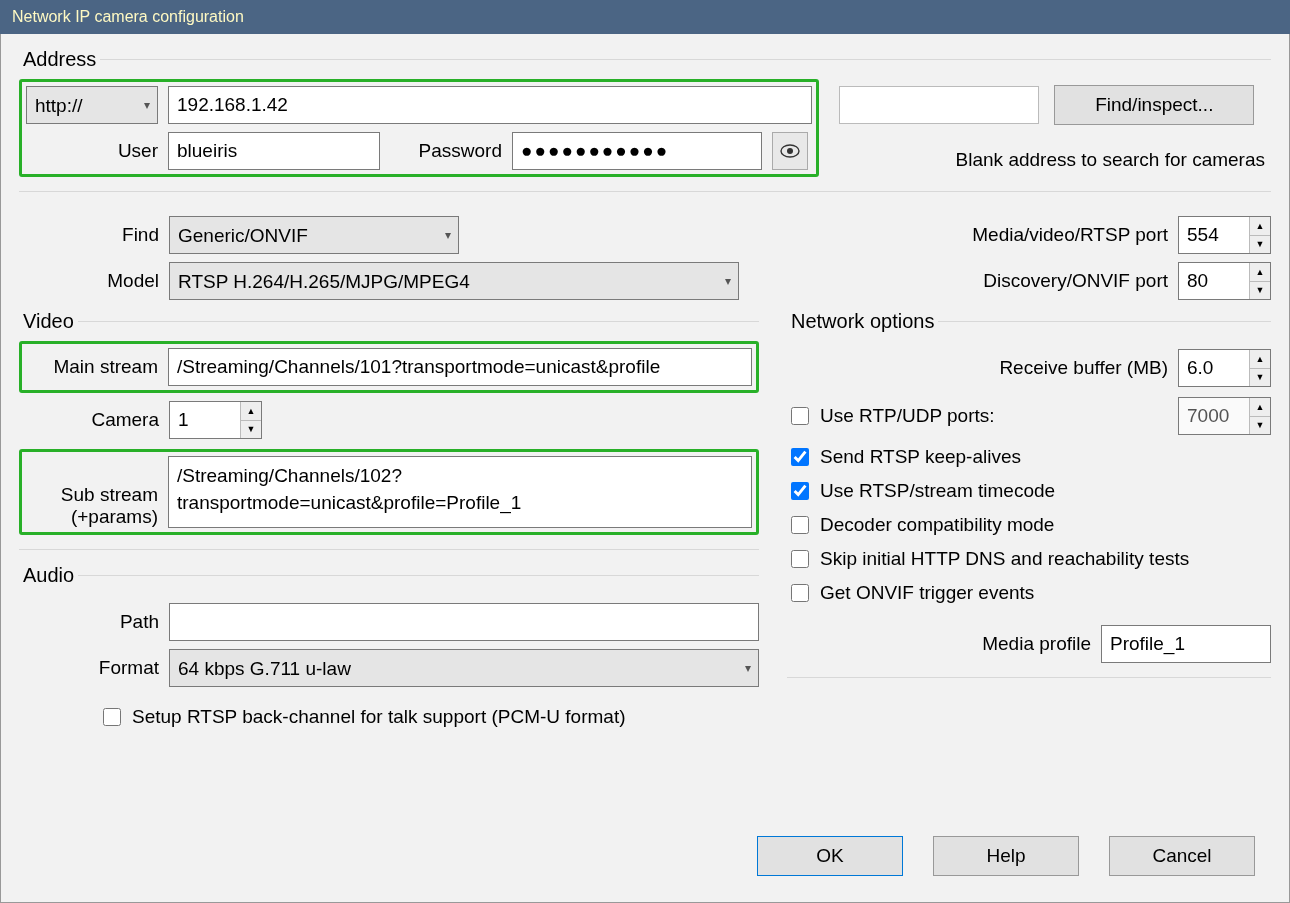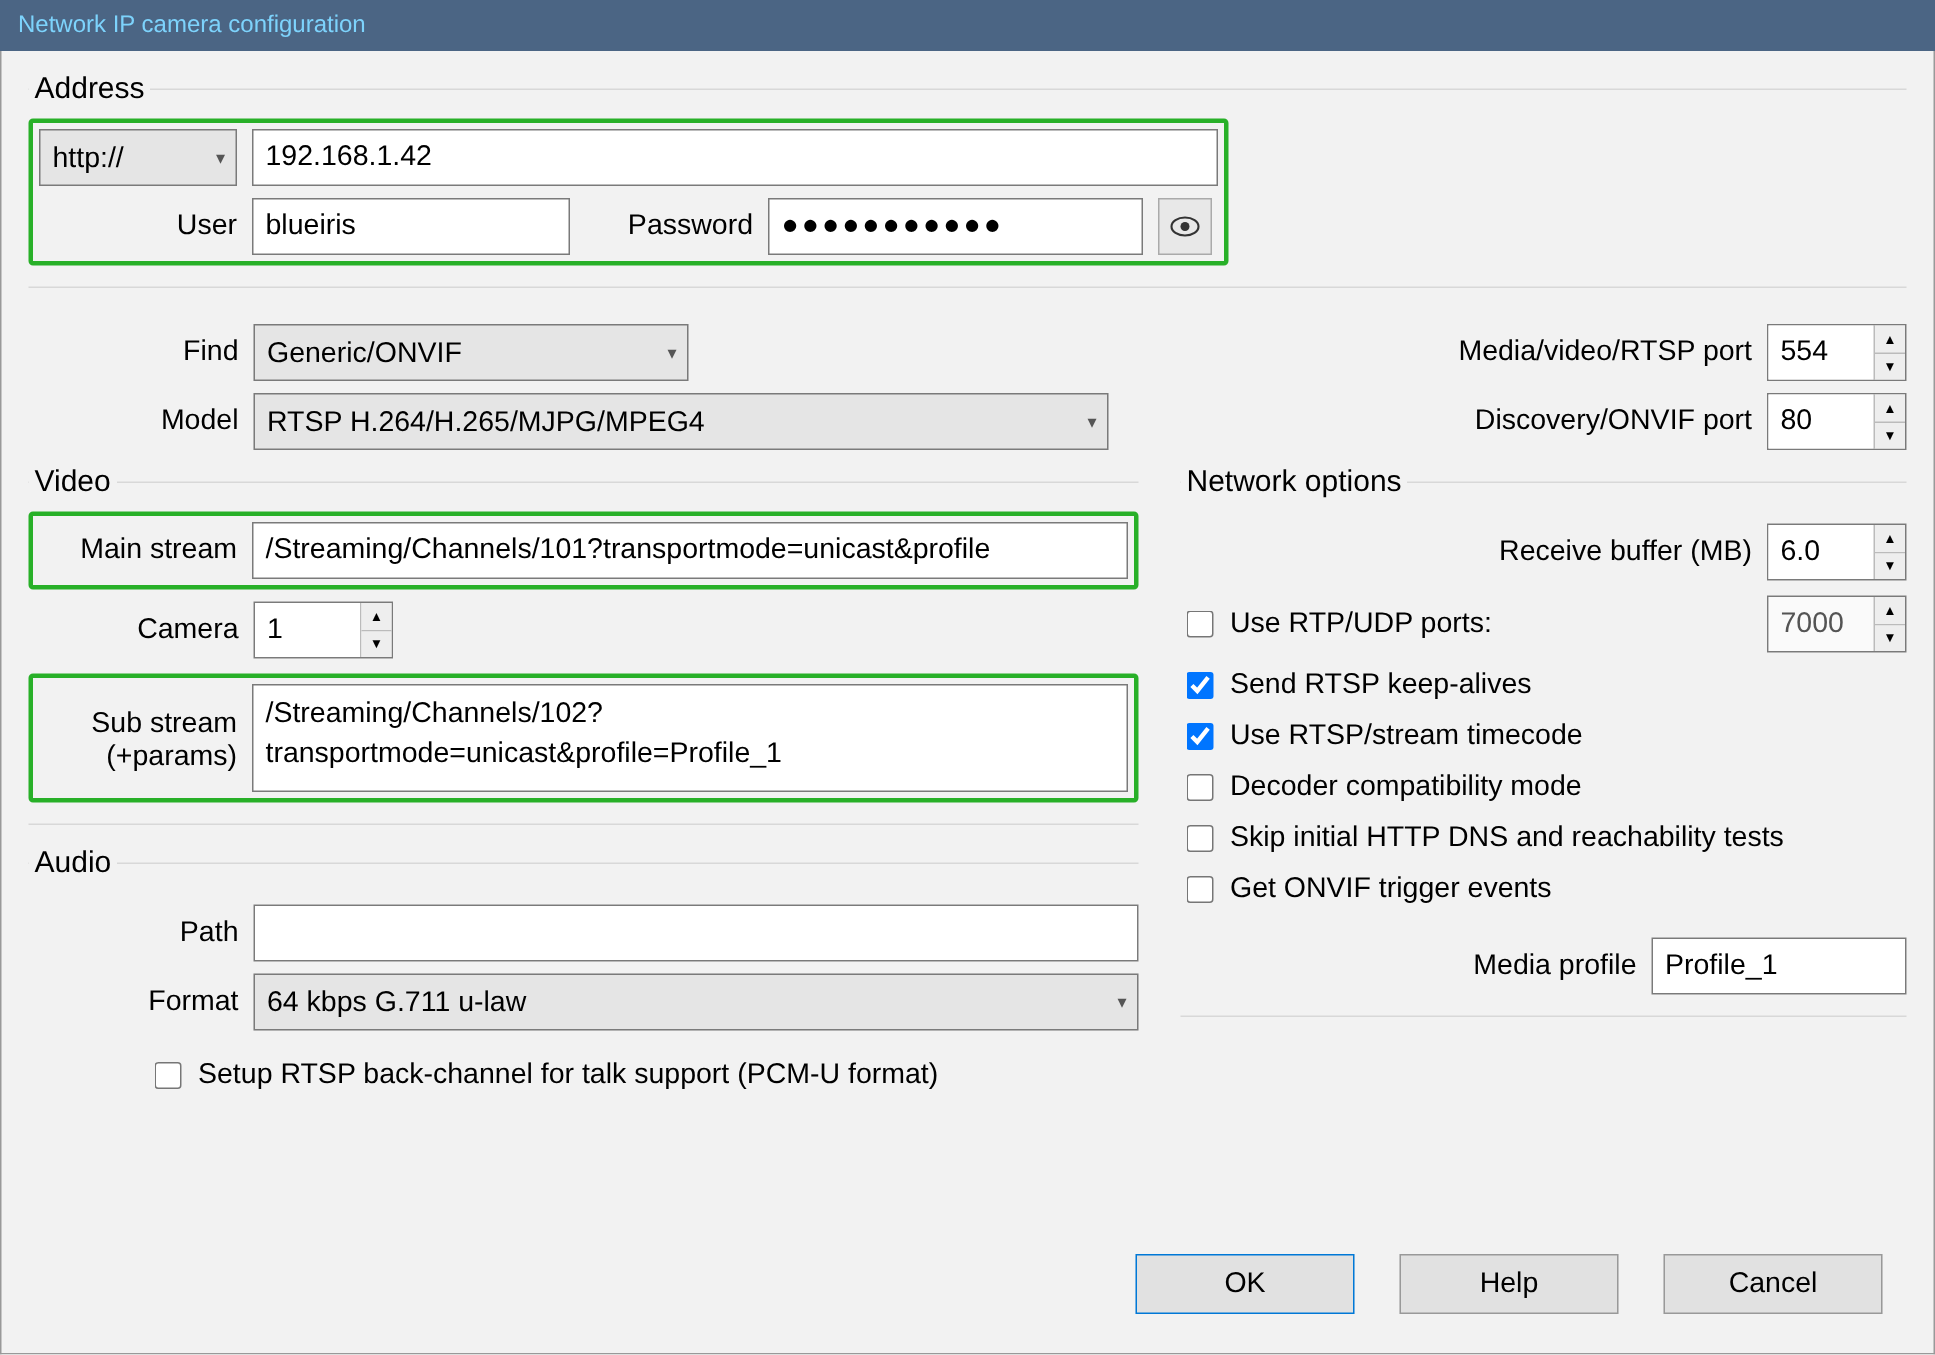--- a/index.html
+++ b/index.html
@@ -10,21 +10,21 @@
     font-size: 19px;
     background: #fff;
     color: #000;
     width: 1290px;
     height: 903px;
     overflow: hidden;
   }
   .titlebar {
     height: 34px;
     background: #4b6584;
-    color: #7dd3fc;
+    color: #fef9c3;
     display: flex;
     align-items: center;
     padding: 0 12px;
     font-size: 16px;
   }
   .window-body {
     border: 1px solid #999;
     border-top: none;
     height: 869px;
     background: #f2f2f2;
@@ -185,20 +185,25 @@
           <span class="lbl" style="width:112px;">Password</span>
           <input class="input" style="width: 250px; letter-spacing: 2px;" value="●●●●●●●●●●●">
           <span class="eye-btn">
             <svg width="20" height="14" viewBox="0 0 20 14">
                 <ellipse cx="10" cy="7" rx="9" ry="6" fill="none" stroke="#333" stroke-width="1.4"></ellipse>
                 <circle cx="10" cy="7" r="3" fill="#333"></circle>
               </svg>
           </span>
         </div>
       </div>
+      <div style="flex:1;padding-top:6px;">
+        <input class="input" style="width: 200px; border-color: rgb(187, 187, 187);">
+        <button class="btn" style="margin-left:10px;width:200px;">Find/inspect...</button>
+        <div style="margin-top:24px;text-align:right;padding-right:6px;">Blank address to search for cameras</div>
+      </div>
     </div>
   </fieldset>
 
   <div class="cols" style="margin-top:16px;">
     <div class="col-left">
       <div class="row">
         <span class="lbl" style="width:140px;">Find</span>
         <span class="combo-wrap" style="width:290px;">
           <select class="combo" style="width:290px;"><option>Generic/ONVIF</option></select>
           <span class="chev">▾</span>
@@ -250,21 +255,21 @@
           <span class="lbl" style="width:140px;">Camera</span>
           <span class="spinner">
             <input value="1" style="">
             <span class="spinbtns">
                 <div>▲</div>
                 <div>▼</div>
               </span>
           </span>
         </div>
         <div class="green-box" style="margin-top:10px;">
-          <div class="row" style="margin-top:0;align-items:center;">
+          <div class="row" style="margin-top:0;align-items:flex-end;">
             <span class="lbl" style="width:132px;padding-top:4px;">
               <span>Sub stream</span><br>
               <span>(+params)</span>
             </span>
             <textarea class="textarea" style="flex: 1 1 0%;">/Streaming/Channels/102?transportmode=unicast&amp;profile=Profile_1</textarea>
           </div>
         </div>
       </fieldset>
 
       <fieldset style="border-left:none;border-right:none;border-bottom:none;padding-left:0;padding-right:0;">

